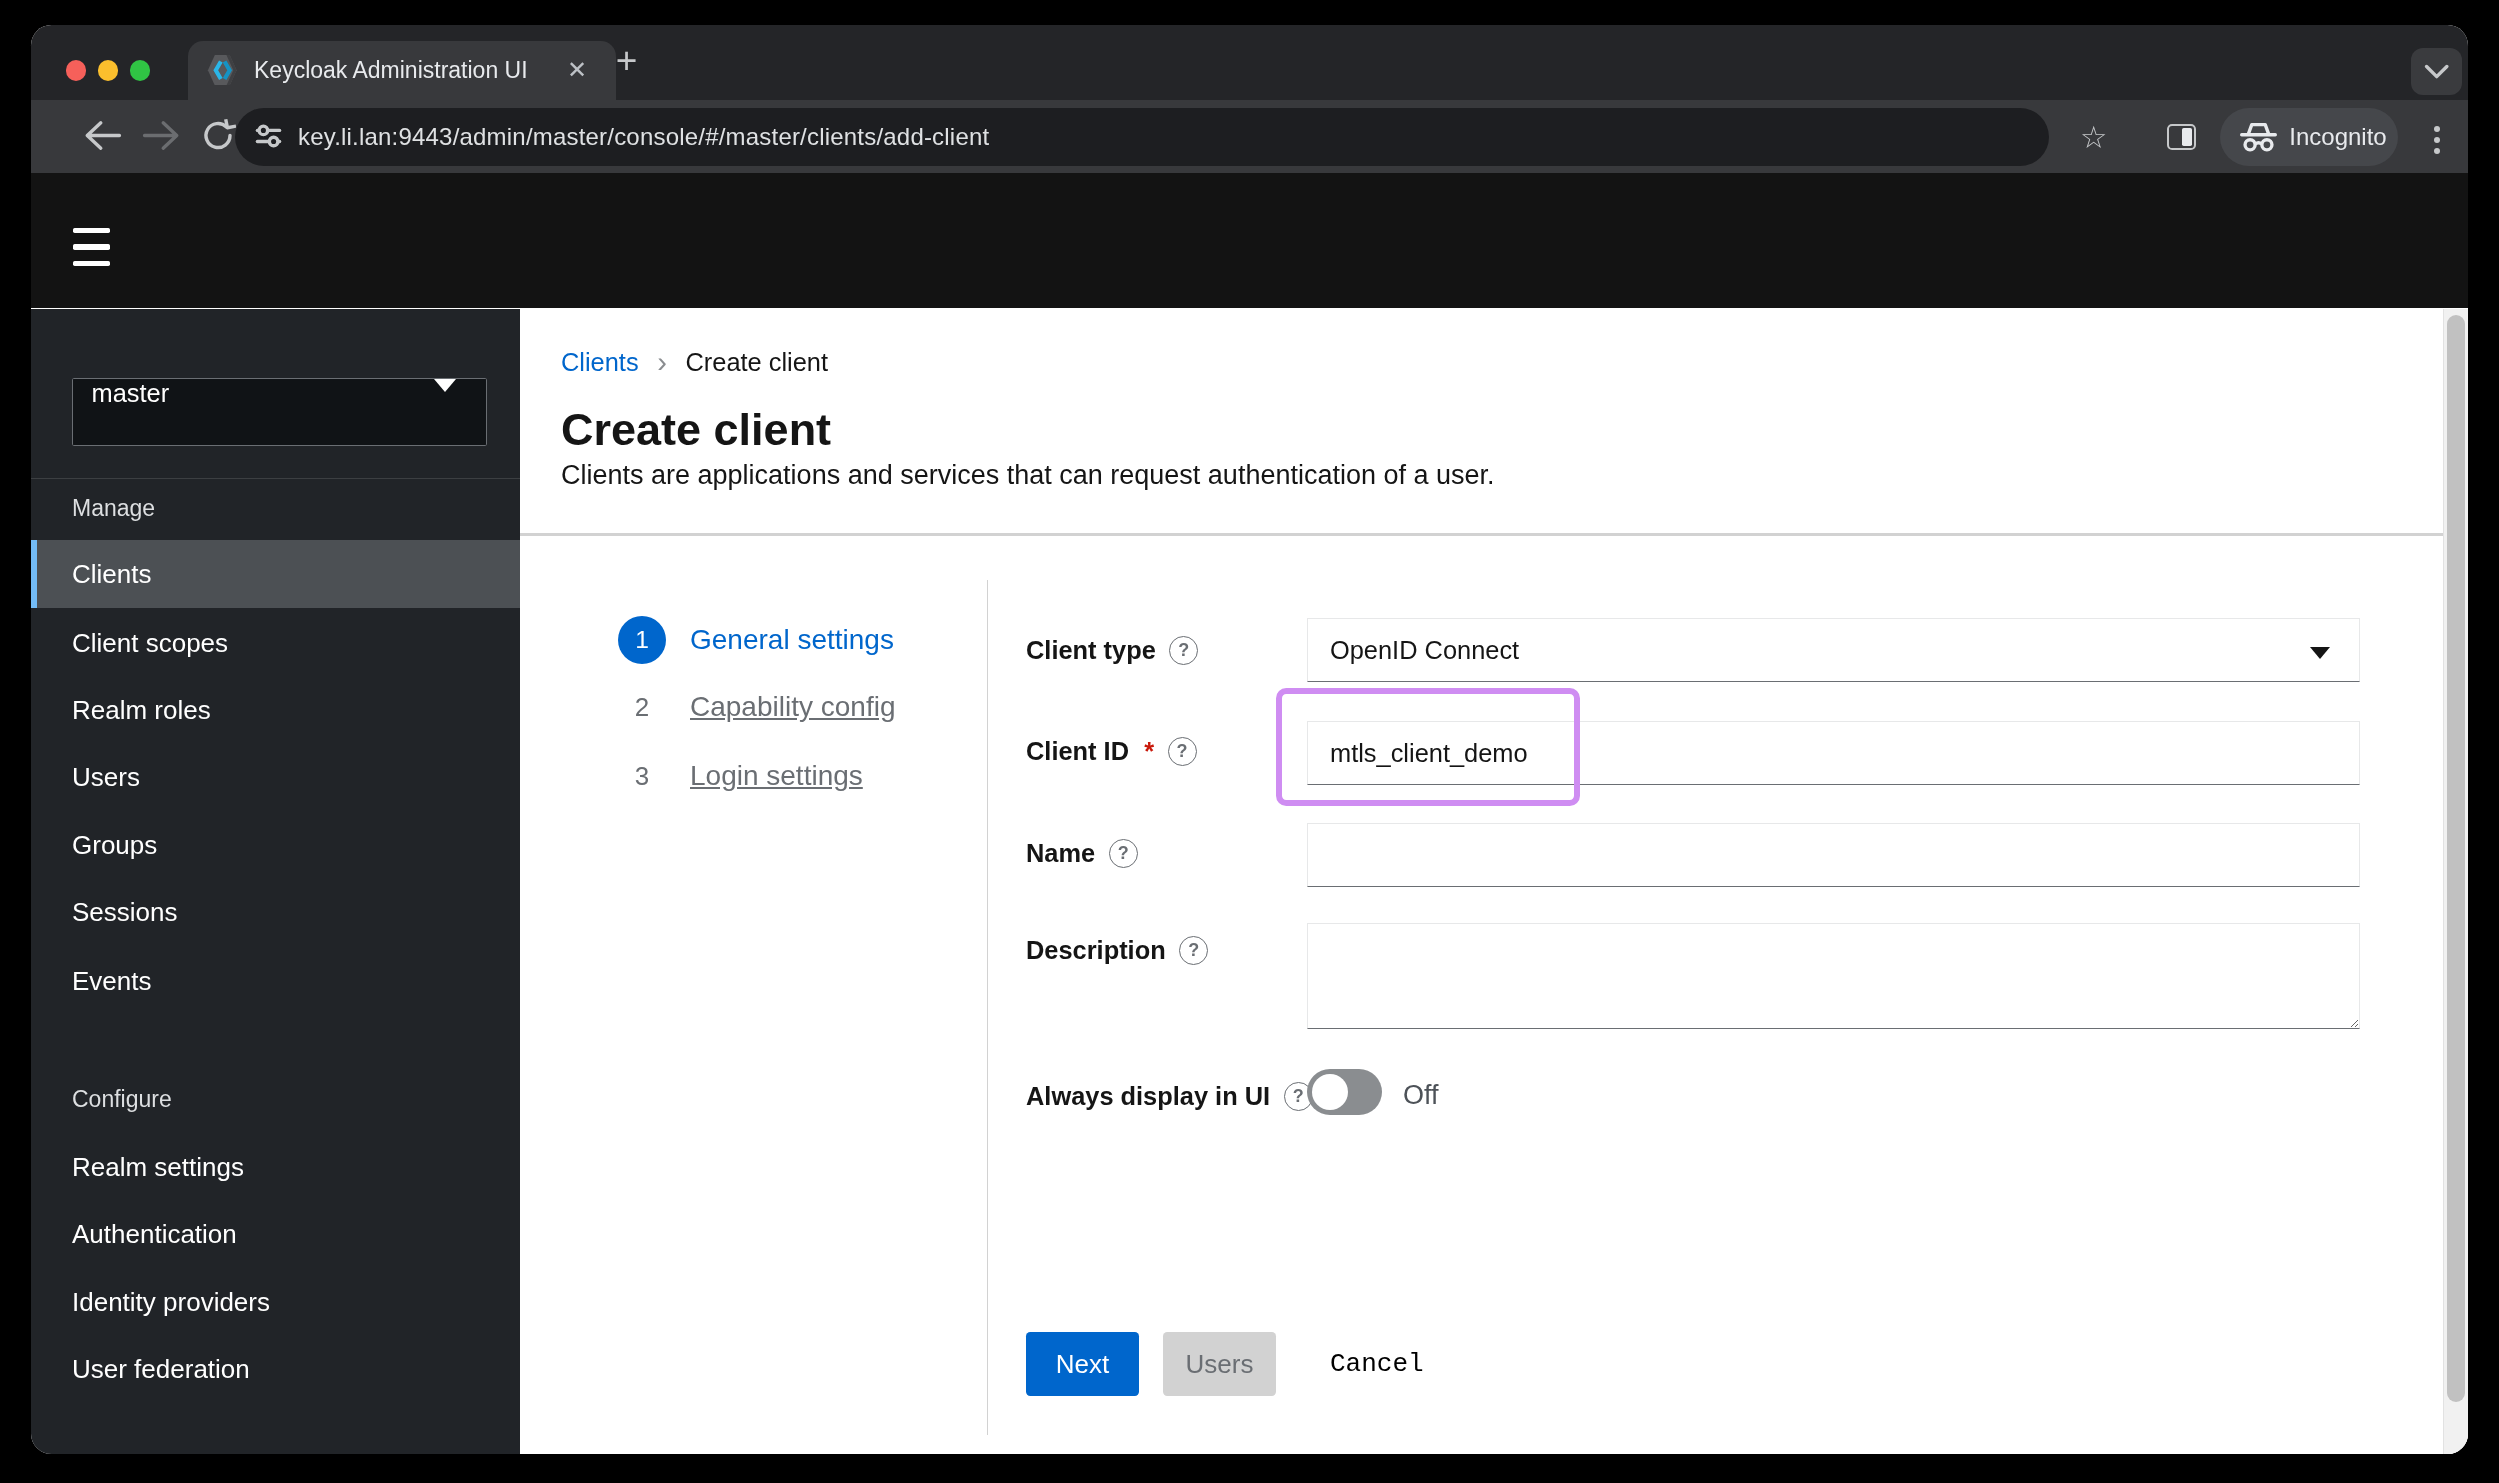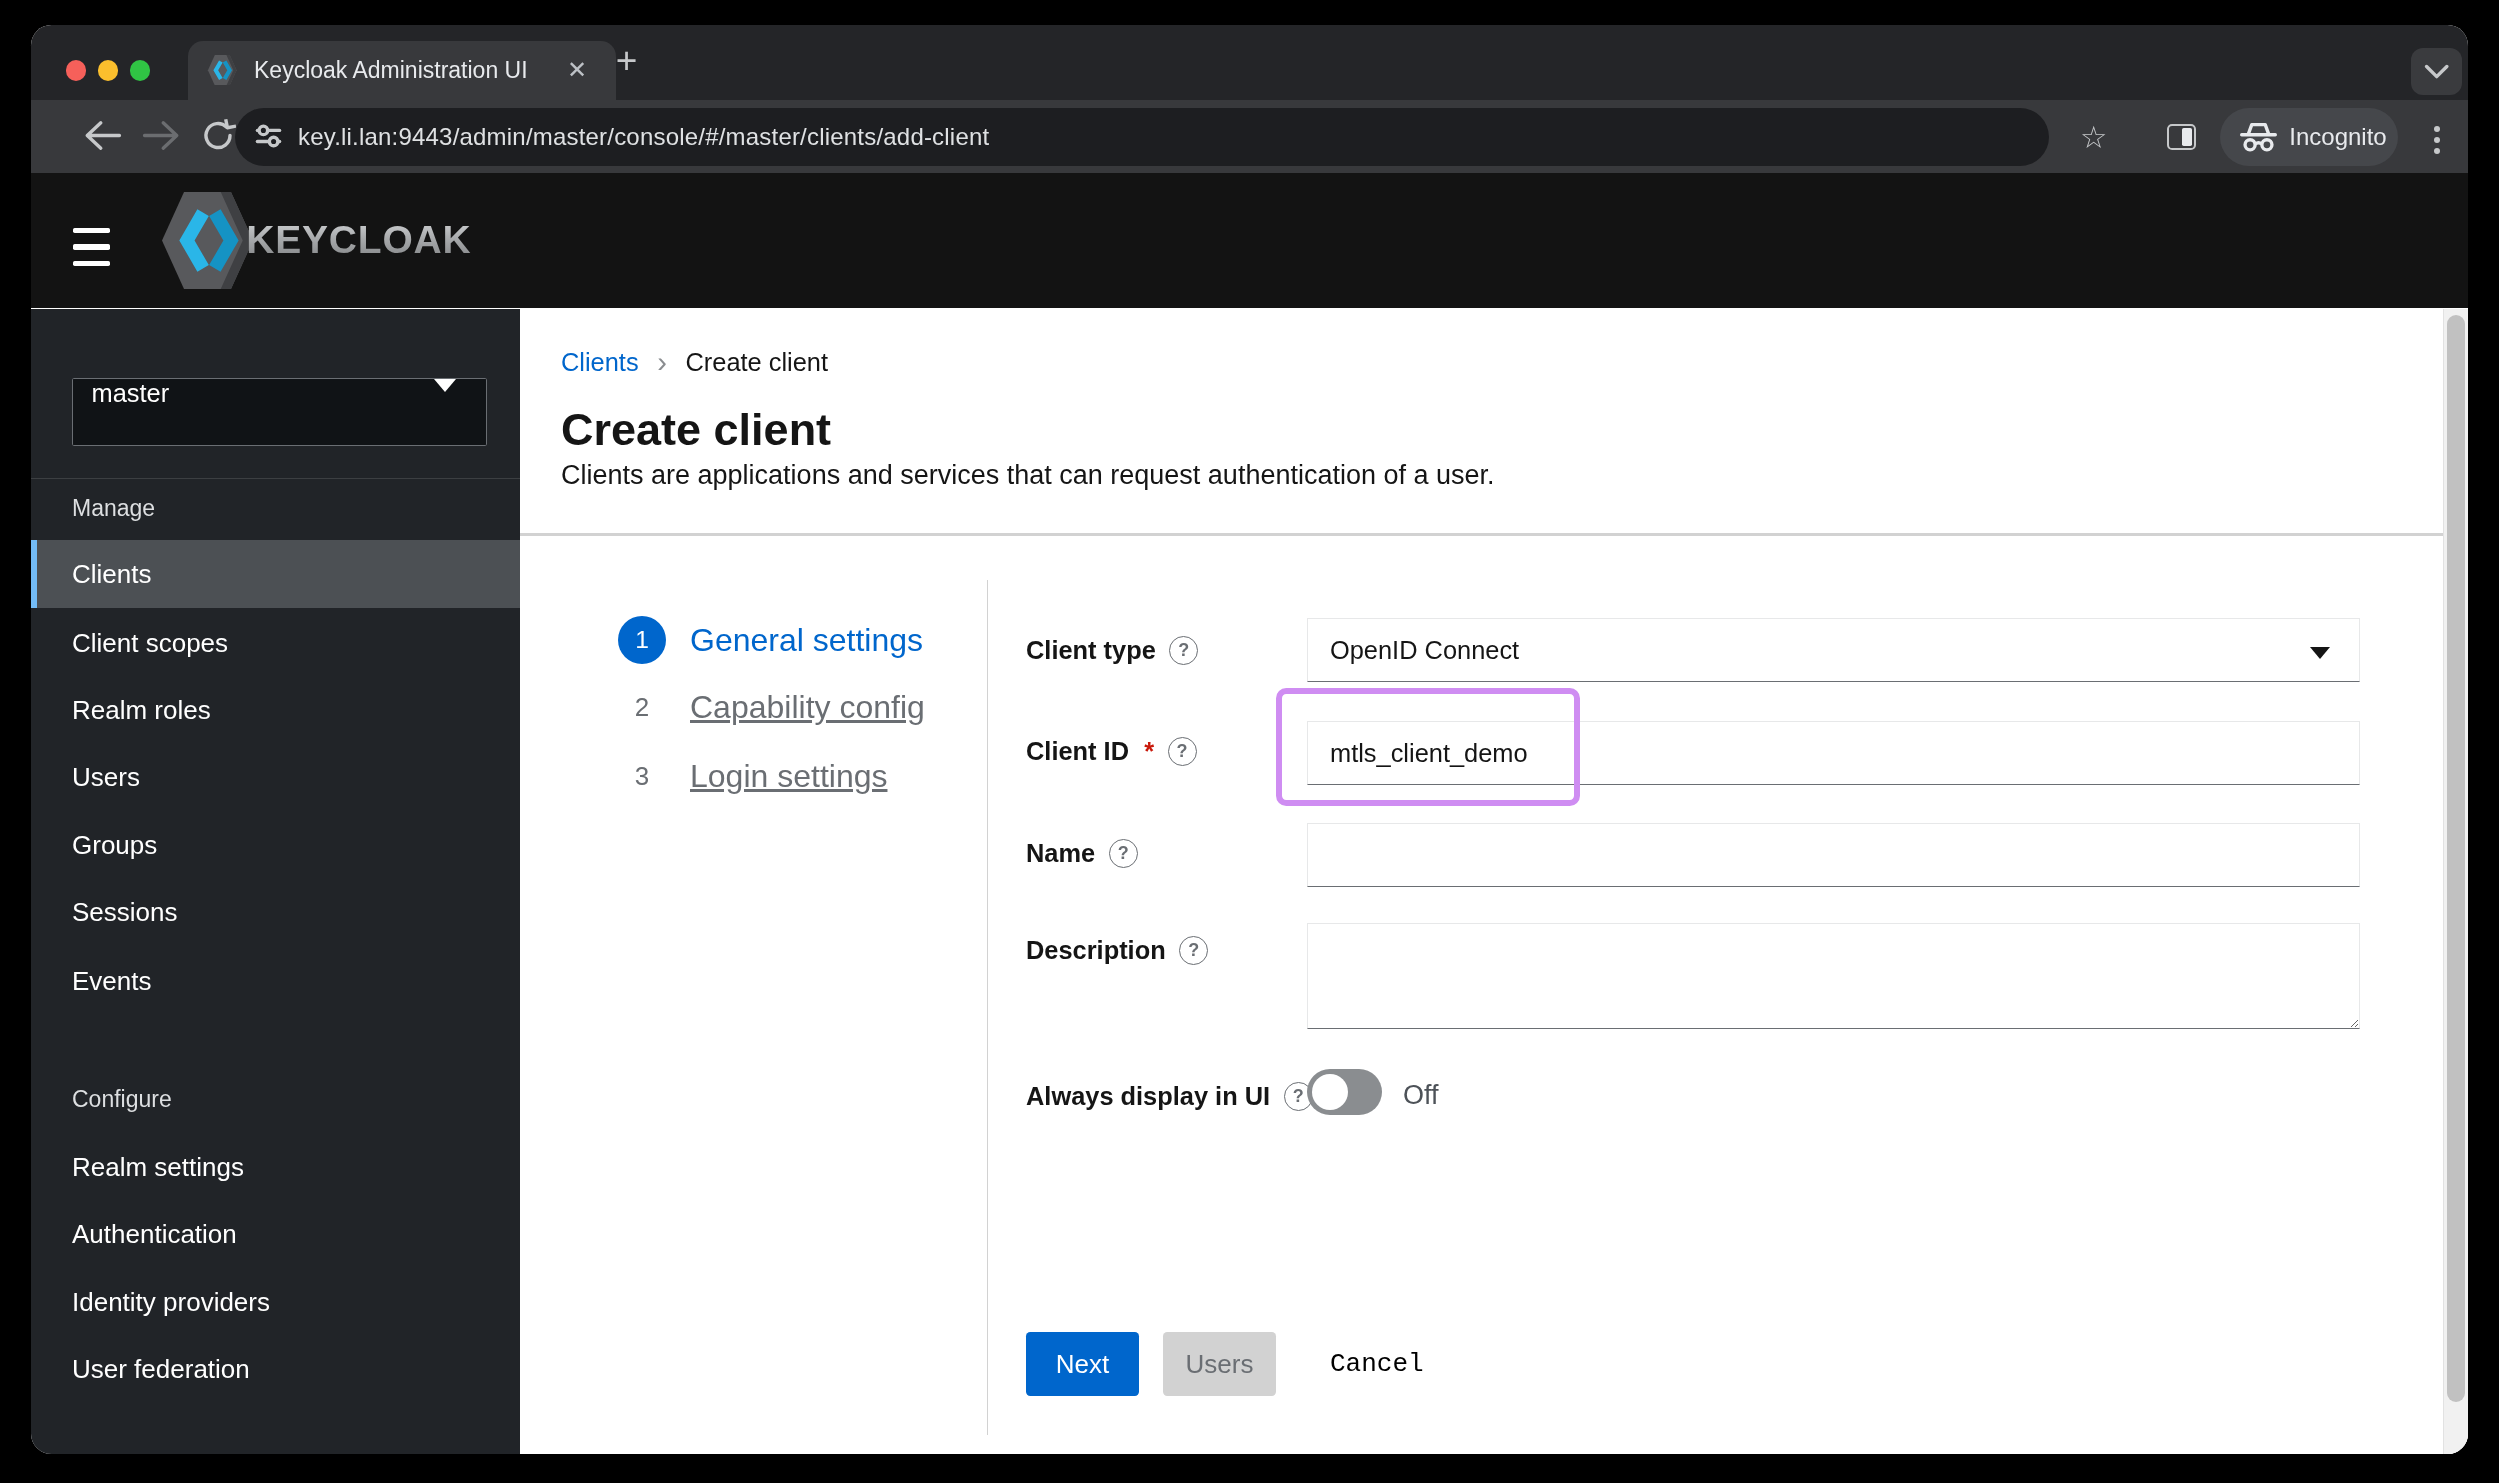--- a/index.html
+++ b/index.html
@@ -61,21 +61,21 @@
   .crumb .lnk { color:#0066cc; }
   .crumb .sep { color:#8a8d90; font-size:29px; }
   .crumb .cur { color:#151515; }
   .pagetitle { position:absolute; left:41px; top:95px; font-size:45px; font-weight:600; color:#151515; }
   .pagesub { position:absolute; left:41px; top:151px; font-size:27px; color:#151515; }
   .headdiv { position:absolute; left:0; top:224px; width:100%; height:2.5px; background:#d2d2d2; }
 
   .step { position:absolute; left:98px; display:flex; align-items:center; }
   .stepnum-on { width:48px; height:48px; border-radius:50%; background:#0066cc; color:#fff; font-size:24.6px; display:flex; align-items:center; justify-content:center; }
   .stepnum-off { width:48px; height:48px; color:#6a6e73; font-size:26px; display:flex; align-items:center; justify-content:center; }
-  .steplbl { margin-left:24px; font-size:32px; }
+  .steplbl { margin-left:24px; font-size:28px; }
   .step.on .steplbl { color:#0066cc; } .step.off .steplbl { color:#6a6e73;text-decoration:underline; }
   .wizdiv { position:absolute; left:467px; top:271px; width:0.8px; height:855px; background:#d2d2d2; }
 
   .flabel { position:absolute; left:506px; display:flex; align-items:center; gap:13.5px; font-size:25.4px; font-weight:bold; color:#151515; }
   .req { color:#c9190b; font-size:25.4px; margin-left:1.7px; }
   .qic { width:29px; height:29px; border:1.7px solid #6a6e73; border-radius:50%; color:#6a6e73; font-size:18px; font-weight:bold; display:flex; align-items:center; justify-content:center; flex:none; }
   .field { position:absolute; left:787px; width:1053px; height:64px; background:#fff; border:0.8px solid #e7e8e9; border-bottom:1.7px solid #6a6e73; font-size:25.4px; color:#151515; }
   .selectbox { display:flex; align-items:center; }
   .selectbox span { margin-left:22px; }
   .selcaret { position:absolute; right:29px; top:28px; width:0; height:0; border-left:10.2px solid transparent; border-right:10.2px solid transparent; border-top:12px solid #151515; }
@@ -180,26 +180,20 @@
         <i></i>
       </div>
   </div>
 
   <div class="masthead">
     <div class="hamburger">
         <i></i>
         <i></i>
         <i></i>
       </div>
-    <div class="brandwrap">
-      <svg width="91" height="97" viewBox="0 0 62 66">
-          <use href="#kc-mark"></use>
-        </svg>
-      <span class="brandword">KEYCLOAK</span>
-    </div>
     <div class="helpic">?</div>
     <span class="username">admin</span>
     <span class="usercaret"></span>
     <div class="avatar">
       <svg width="61" height="61" viewBox="0 0 72 72">
           <circle cx="36" cy="27" r="12" fill="#b9bcbe"></circle>
           <path d="M12 72 Q12 46 36 46 Q60 46 60 72 Z" fill="#b9bcbe"></path>
         </svg>
     </div>
   </div>

